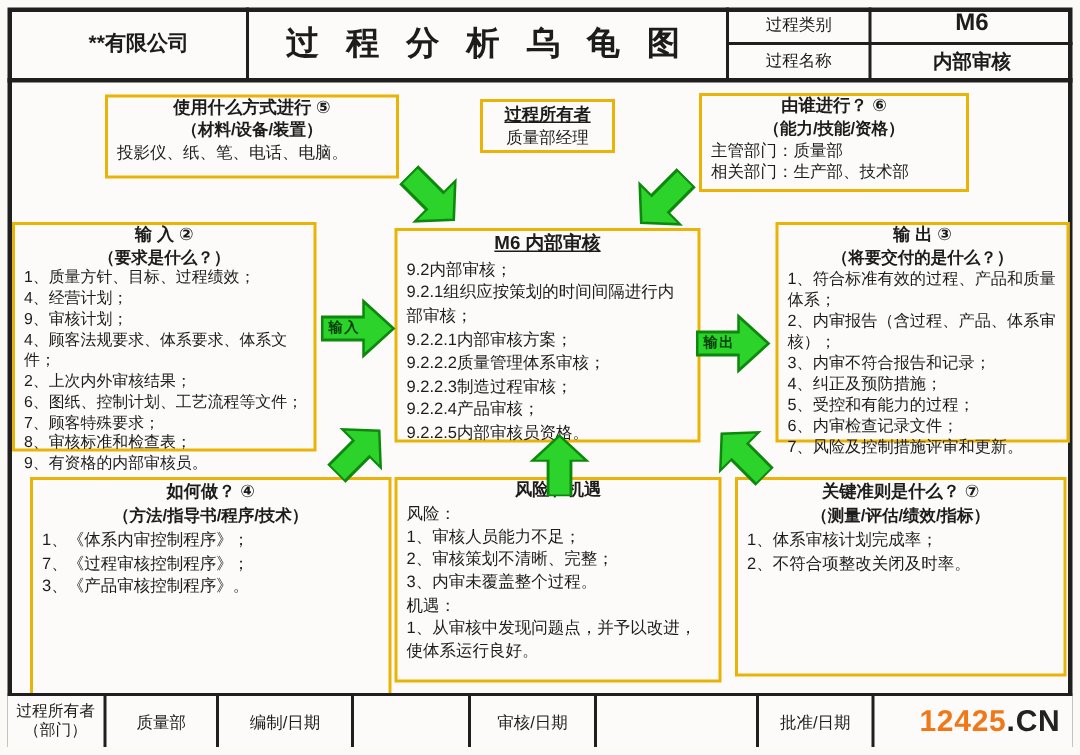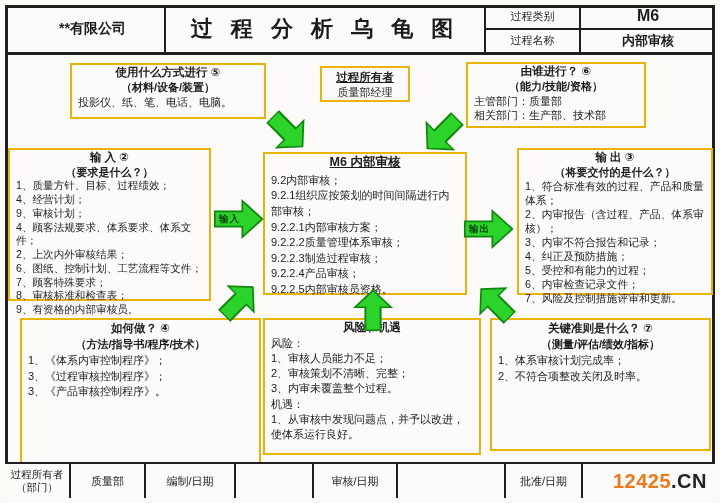--- a/index.html
+++ b/index.html
@@ -146,21 +146,21 @@
     <div class="ln">4、纠正及预防措施；</div>
     <div class="ln">5、受控和有能力的过程；</div>
     <div class="ln">6、内审检查记录文件；</div>
     <div class="ln">7、风险及控制措施评审和更新。</div>
   </div>
 
   <div class="box how-box">
     <div class="t">如何做？ ④</div>
     <div class="st">（方法/指导书/程序/技术）</div>
     <div class="ln">1、《体系内审控制程序》；</div>
-    <div class="ln">3、《过程审核控制程序》；</div>
+    <div class="ln">7、《过程审核控制程序》；</div>
     <div class="ln">3、《产品审核控制程序》。</div>
   </div>
 
   <div class="box risk-box">
     <div class="t">风险和机遇</div>
     <div class="ln">风险：</div>
     <div class="ln">1、审核人员能力不足；</div>
     <div class="ln">2、审核策划不清晰、完整；</div>
     <div class="ln">3、内审未覆盖整个过程。</div>
     <div class="ln">机遇：</div>

